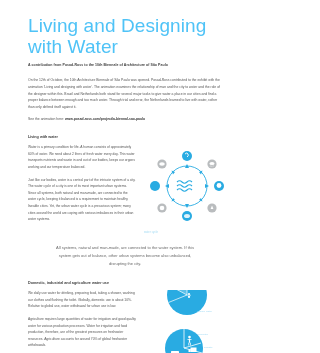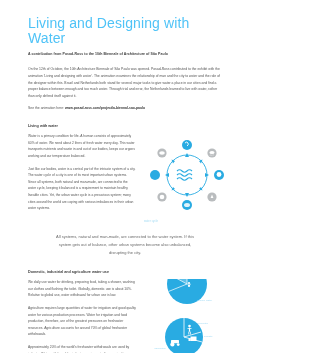--- a/index.html
+++ b/index.html
@@ -5,21 +5,21 @@
   html,body{margin:0;padding:0;}
   body{
     width:250px;height:353px;overflow:hidden;background:#ffffff;
     font-family:"Liberation Sans",sans-serif;color:#5a5a5a;
     -webkit-font-smoothing:antialiased;
   }
   .page{position:relative;width:250px;height:353px;box-sizing:border-box;padding:0 28px;}
 
   
   .title{
-    font-size:14px;font-weight:400;color:#4fc3f7;letter-spacing:.1px;
+    font-size:19px;font-weight:400;color:#4fc3f7;letter-spacing:.1px;
     margin:16px 0 0 0;line-height:1.1;
   }
   .subtitle{
     font-size:3.5px;font-weight:700;color:#3c3c3c;margin:5px 0 0 0;line-height:1.3;
     letter-spacing:.05px;
   }
   .intro{
     font-size:3.4px;line-height:1.95;color:#555;margin:10px 0 0 0;text-align:left;
   }
   .intro-link{font-size:3.4px;line-height:1.95;color:#555;margin:5px 0 0 0;}

